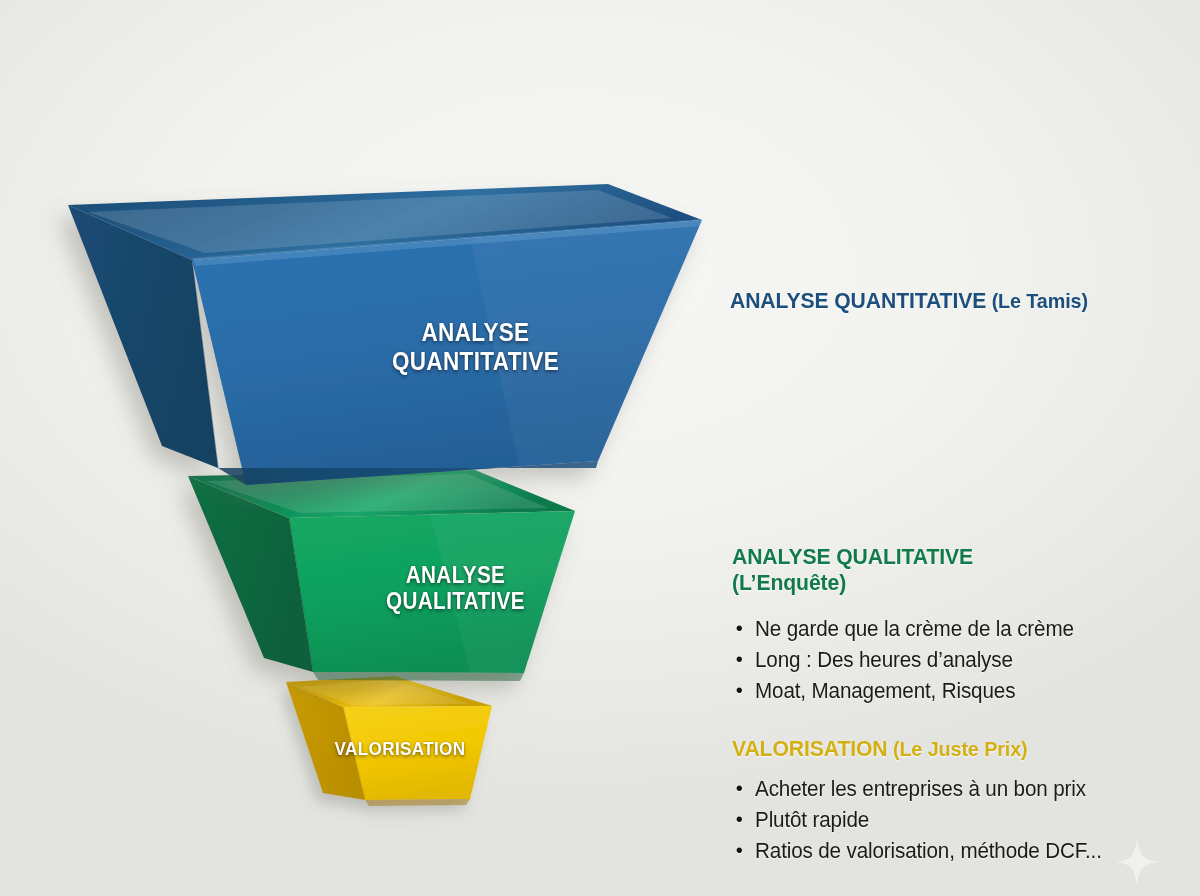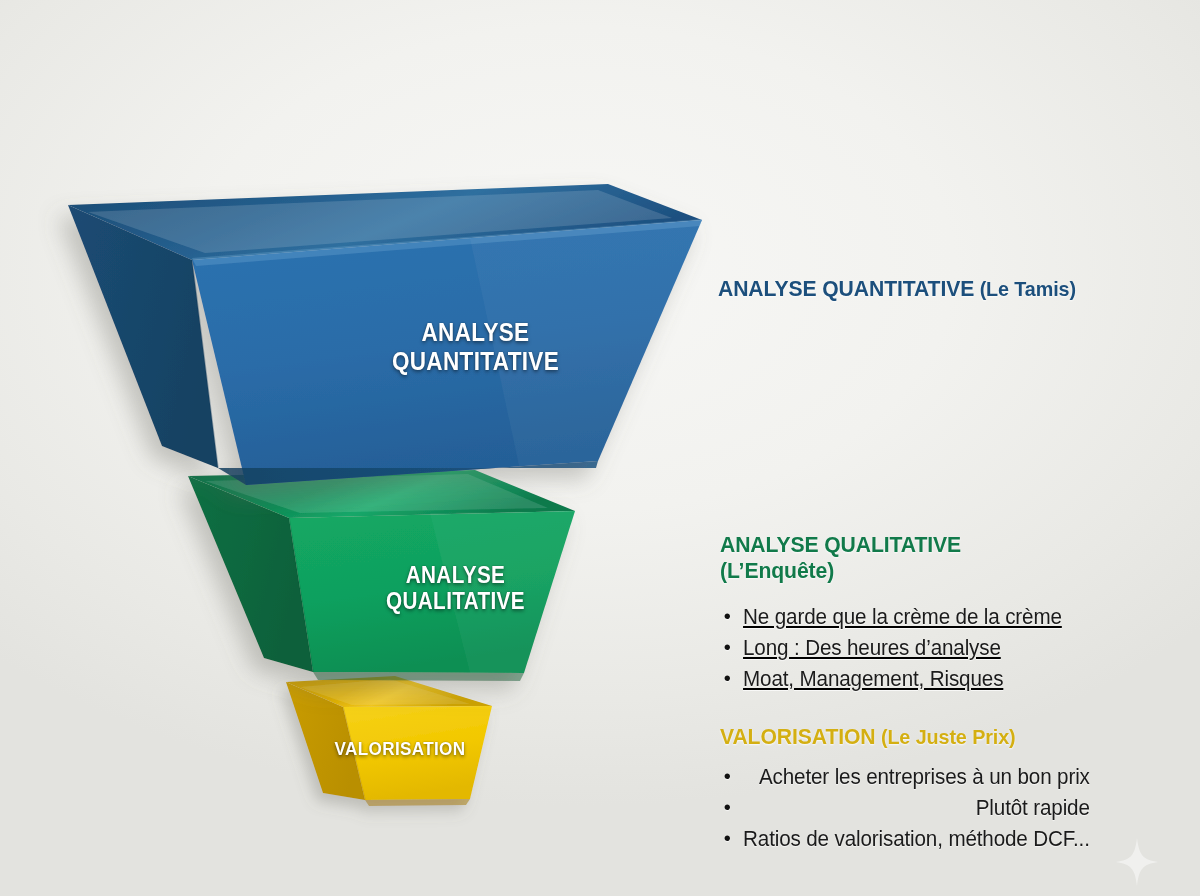--- a/index.html
+++ b/index.html
@@ -58,21 +58,21 @@
     font-size:19px;
   }
 
   
   #panel {
     position:absolute;
     left:718px; top:276px;
     width:472px;
   }
 
-  .block { margin:0; }
+  .block { margin:12px; }
 
   .heading {
     font-weight:bold;
     font-size:22.5px;
     letter-spacing:-0.1px;
     line-height:1.16;
     transform:scaleX(.94);
     transform-origin:left center;
     white-space:nowrap;
     text-shadow:0 1px 2px rgba(255,255,255,.85);
@@ -104,22 +104,22 @@
     position:absolute;
     left:4px; top:-1px;
     font-size:21px;
     color:#111;
   }
 
   #grp-quant { position:absolute; left:0;   top:0;   }
   #grp-qual  { position:absolute; left:2px; top:256px; }
   #grp-valo  { position:absolute; left:2px; top:448px; }
 
-  #grp-qual ul.bullets { margin-top:18px;text-decoration:underline; }
-  #grp-valo ul.bullets { margin-top:12px;text-align:right; }
+  #grp-qual ul.bullets { margin-top:18px; }
+  #grp-valo ul.bullets { margin-top:12px; }
 </style>
 </head>
 <body>
 
 <div id="stage">
 
   <svg id="funnel" viewBox="0 0 740 896">
     <defs>
 
       <linearGradient id="blueFront" x1="0" y1="0" x2="0.25" y2="1">

